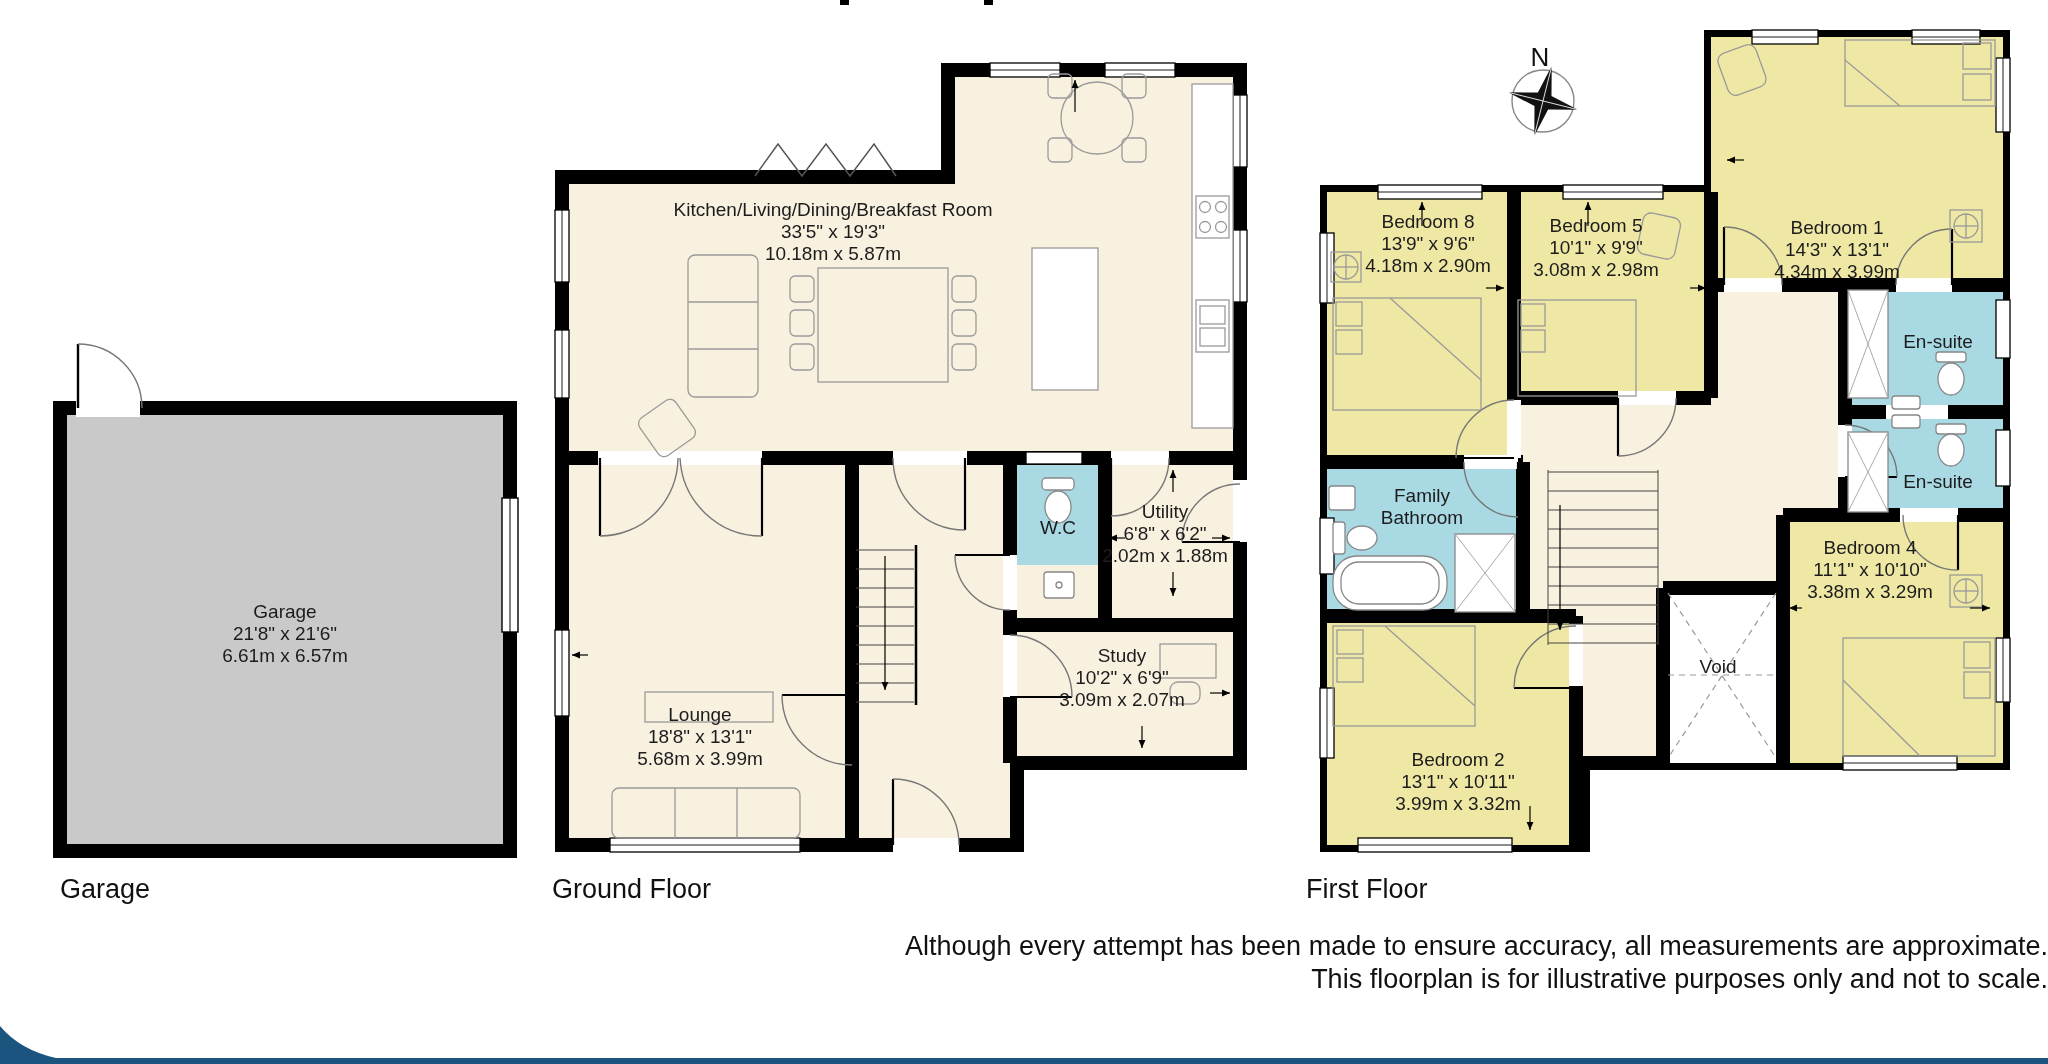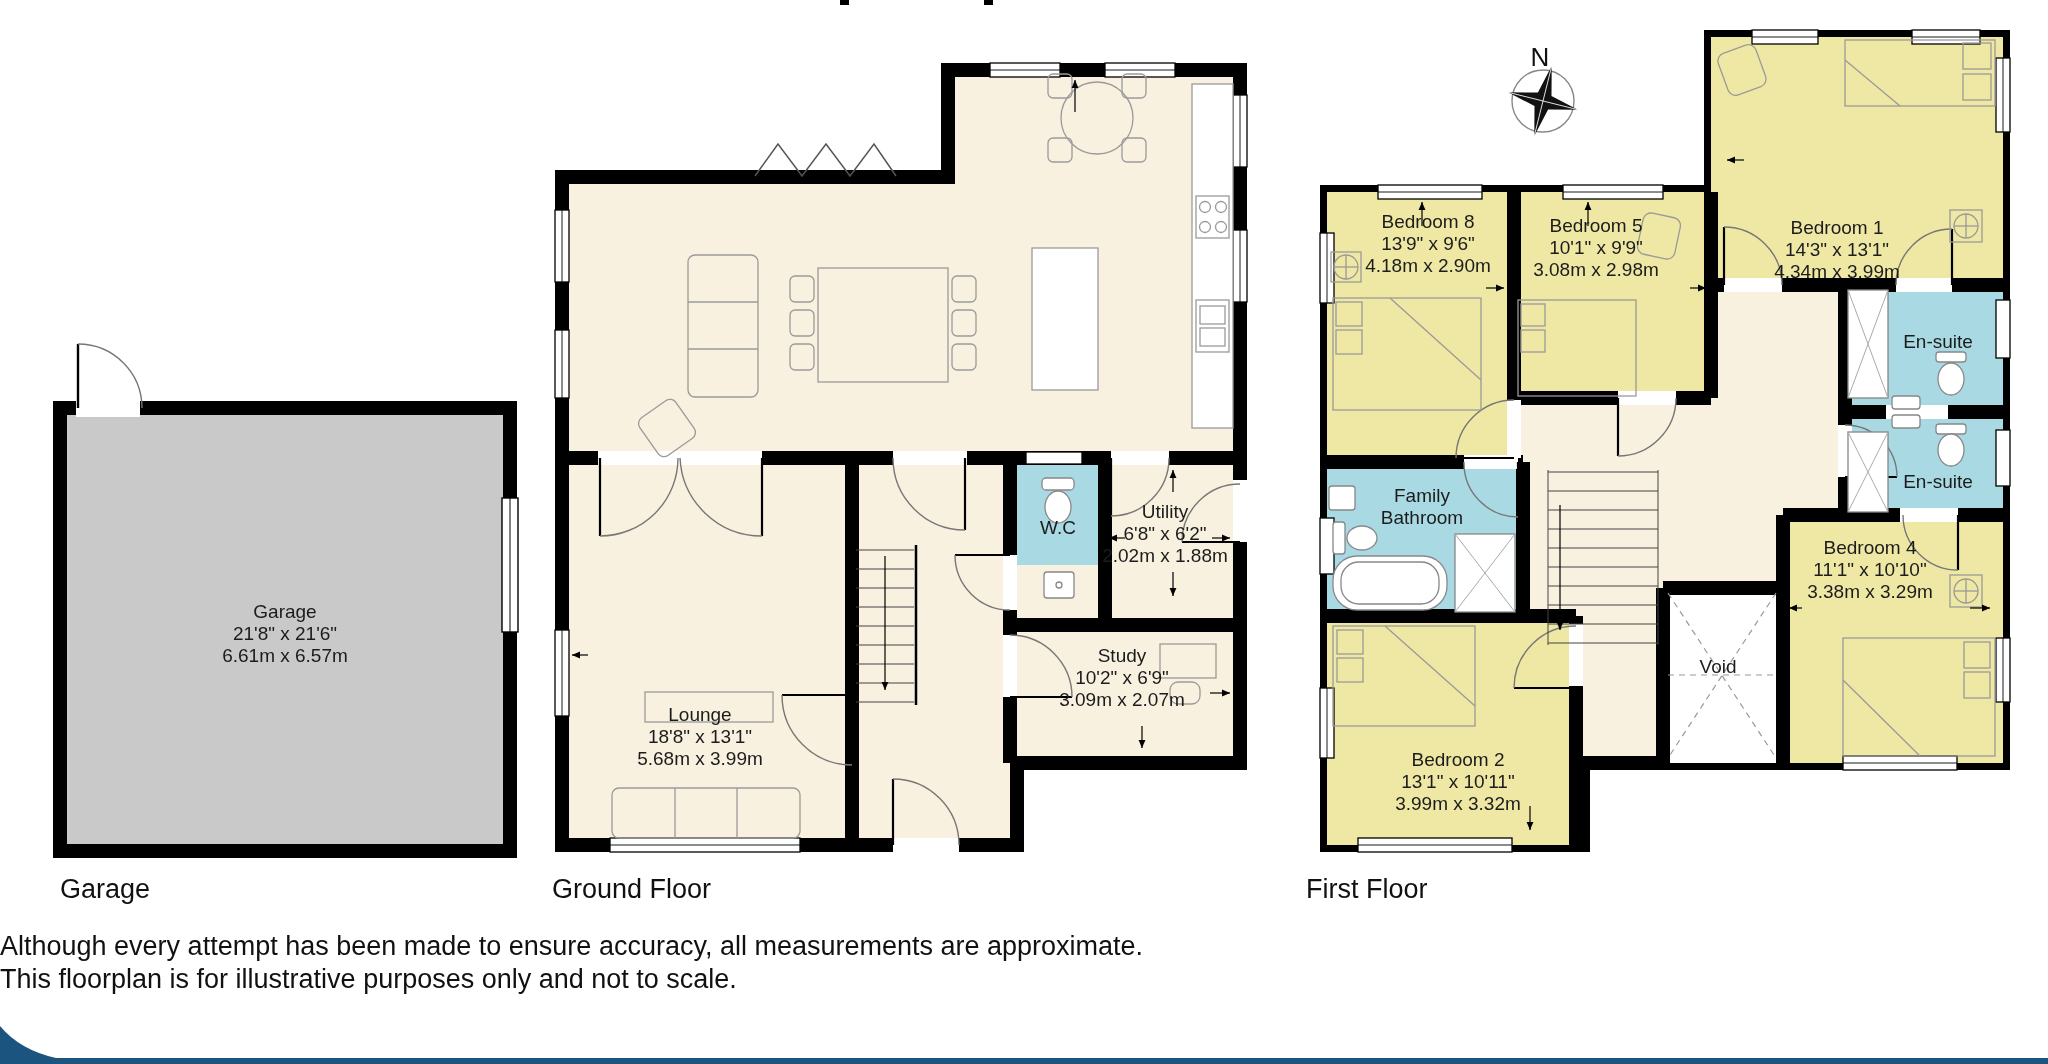--- a/index.html
+++ b/index.html
@@ -4,21 +4,21 @@
 <style>
   html,body{margin:0;padding:0;background:#fff}
   #canvas{position:relative;width:2048px;height:1064px;background:#fff;overflow:hidden;
           font-family:"Liberation Sans",sans-serif;color:#1c1c1c;
           -webkit-font-smoothing:antialiased}
   #plan-svg{position:absolute;left:0;top:0}
   .rl{position:absolute;transform:translateX(-50%);text-align:center;font-size:19px;
       line-height:22px;white-space:nowrap;color:#1c1c1c}
   .rl.wrap{white-space:normal;width:140px}
   .cap{position:absolute;font-size:27px;color:#111}
-  .disc{position:absolute;left:0;width:2048px;text-align:left;font-size:27px;
+  .disc{position:absolute;left:0;width:2048px;text-align:right;font-size:27px;
         line-height:32px;color:#111}
   .north{position:absolute;transform:translateX(-50%);font-size:26px;color:#111}
 </style>
 </head>
 <body>
 
 <div id="canvas">
 
 <svg id="plan-svg" width="2048" height="1064" viewBox="0 0 2048 1064">
   <defs>
@@ -398,20 +398,25 @@
     <path d="M 0 1026 L 0 1058 L 56 1058 Q 20 1050 0 1026 Z" fill="#1C5480"></path>
   </g>
 </svg>
 
   <div class="rl" style="left:285px;top:601px">
     <div>Garage</div>
     <div>21'8" x 21'6"</div>
     <div>6.61m x 6.57m</div>
   </div>
 
+  <div class="rl" style="left:833px;top:199px">
+    <div>Kitchen/Living/Dining/Breakfast Room</div>
+    <div>33'5" x 19'3"</div>
+    <div>10.18m x 5.87m</div>
+  </div>
 
   <div class="rl" style="left:700px;top:704px">
     <div>Lounge</div>
     <div>18'8" x 13'1"</div>
     <div>5.68m x 3.99m</div>
   </div>
 
   <div class="rl" style="left:1058px;top:517px">
     <div>W.C</div>
   </div>

